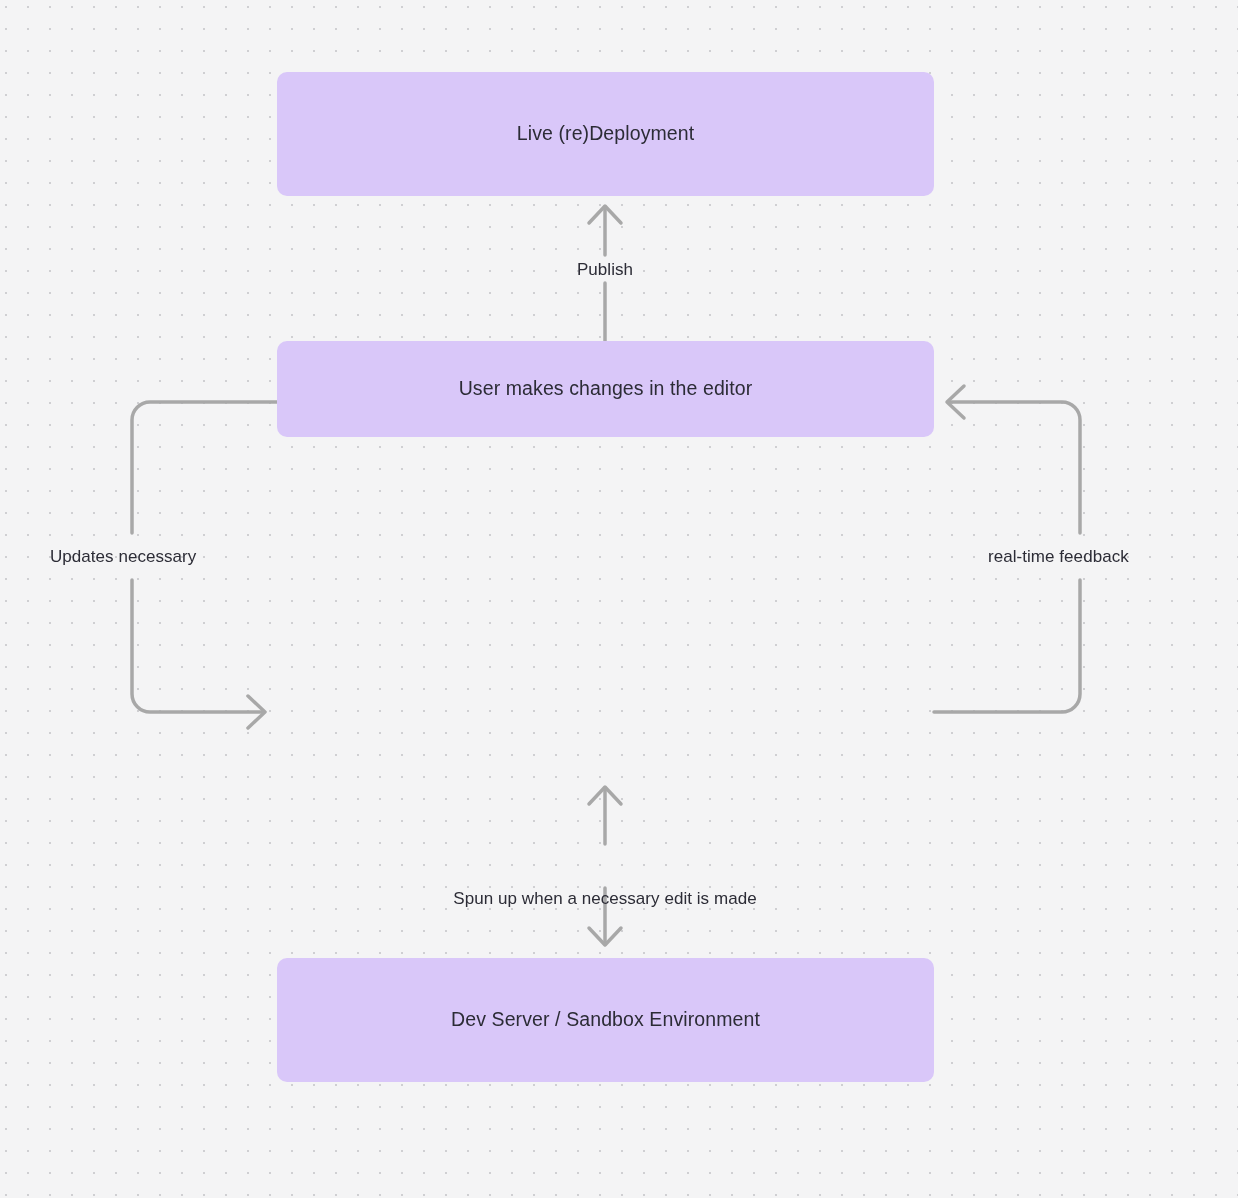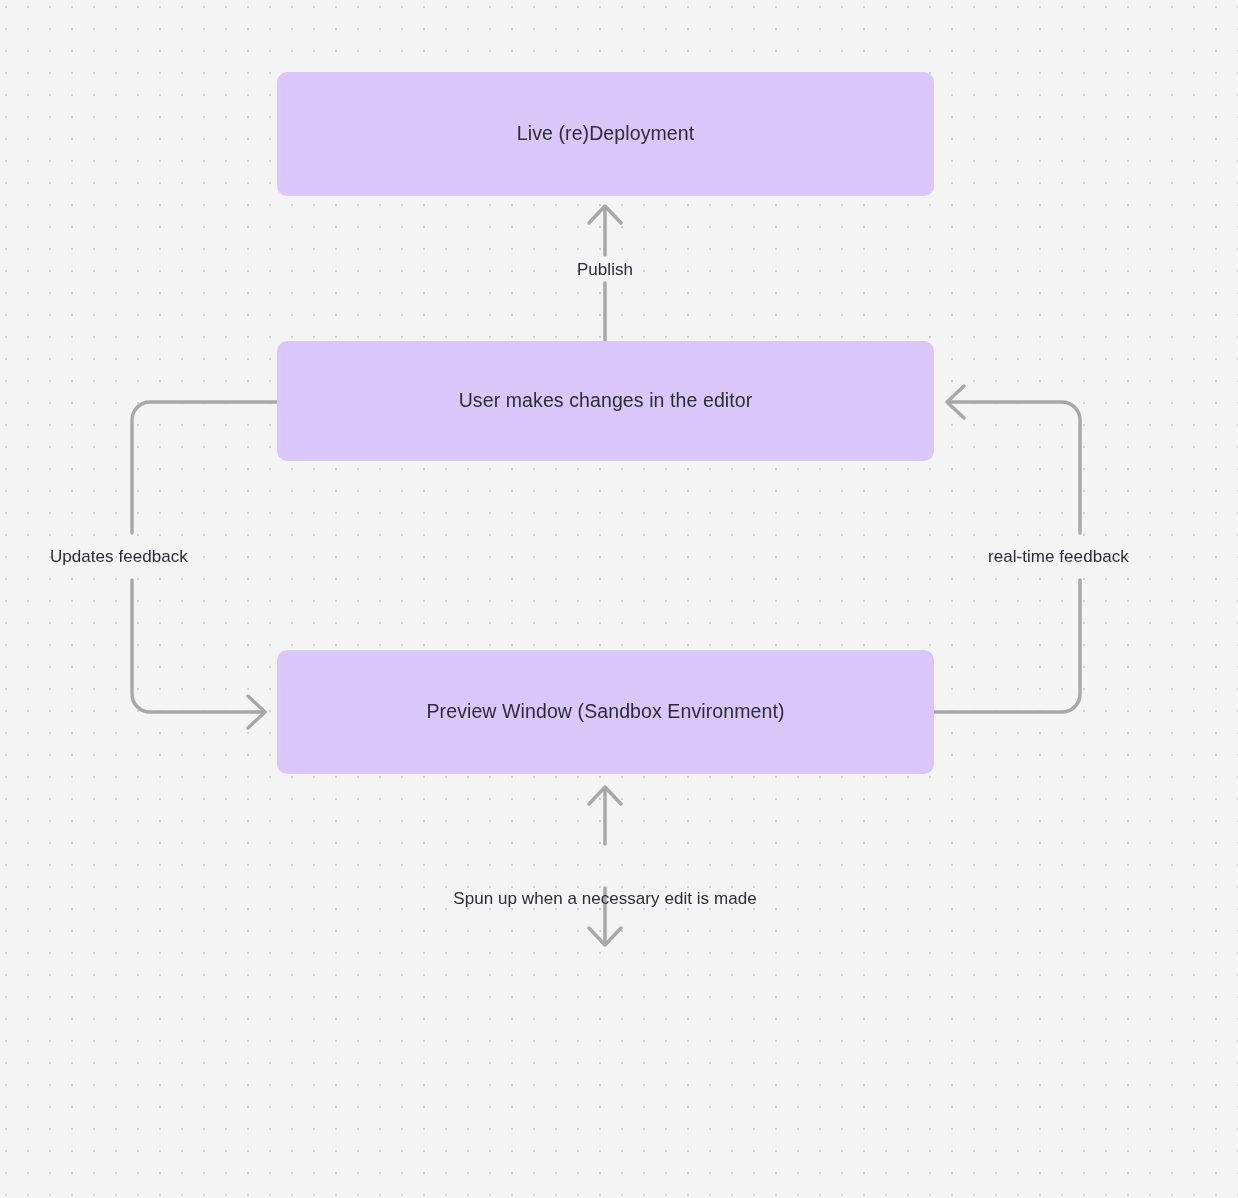--- a/index.html
+++ b/index.html
@@ -94,30 +94,30 @@
         <path d="M 589 928 L 605 945 L 621 928"></path>
       </g>
 
     </g>
   </svg>
 
   <div class="node" style="left:277px; top:72px; width:657px; height:124px;">
     <span class="node-label">Live (re)Deployment</span>
   </div>
 
-  <div class="node" style="left:277px; top:341px; width:657px; height:120px;">
+  <div class="node" style="left:277px; top:341px; width:657px; height:96px;">
     <span class="node-label">User makes changes in the editor</span>
   </div>
 
-  <div class="node" style="left:277px; top:650px; width:657px; height:124px;">
-    <span class="node-label">Preview Window (Sandbox Environment)</span>
+
+  <div class="node" style="left:277px; top:958px; width:657px; height:124px;">
+    <span class="node-label">Dev Server / Sandbox Environment</span>
   </div>
-
 
   <div class="edge-label centered" style="left:605px; top:261px;">Publish</div>
 
-  <div class="edge-label" style="left:50px; top:548px;">Updates feedback</div>
+  <div class="edge-label" style="left:50px; top:548px;">Updates necessary</div>
 
   <div class="edge-label" style="left:988px; top:548px;">real-time feedback</div>
 
   <div class="edge-label centered" style="left:605px; top:890px;">Spun up when a necessary edit is made</div>
 
 </div>
 
 </body></html>

